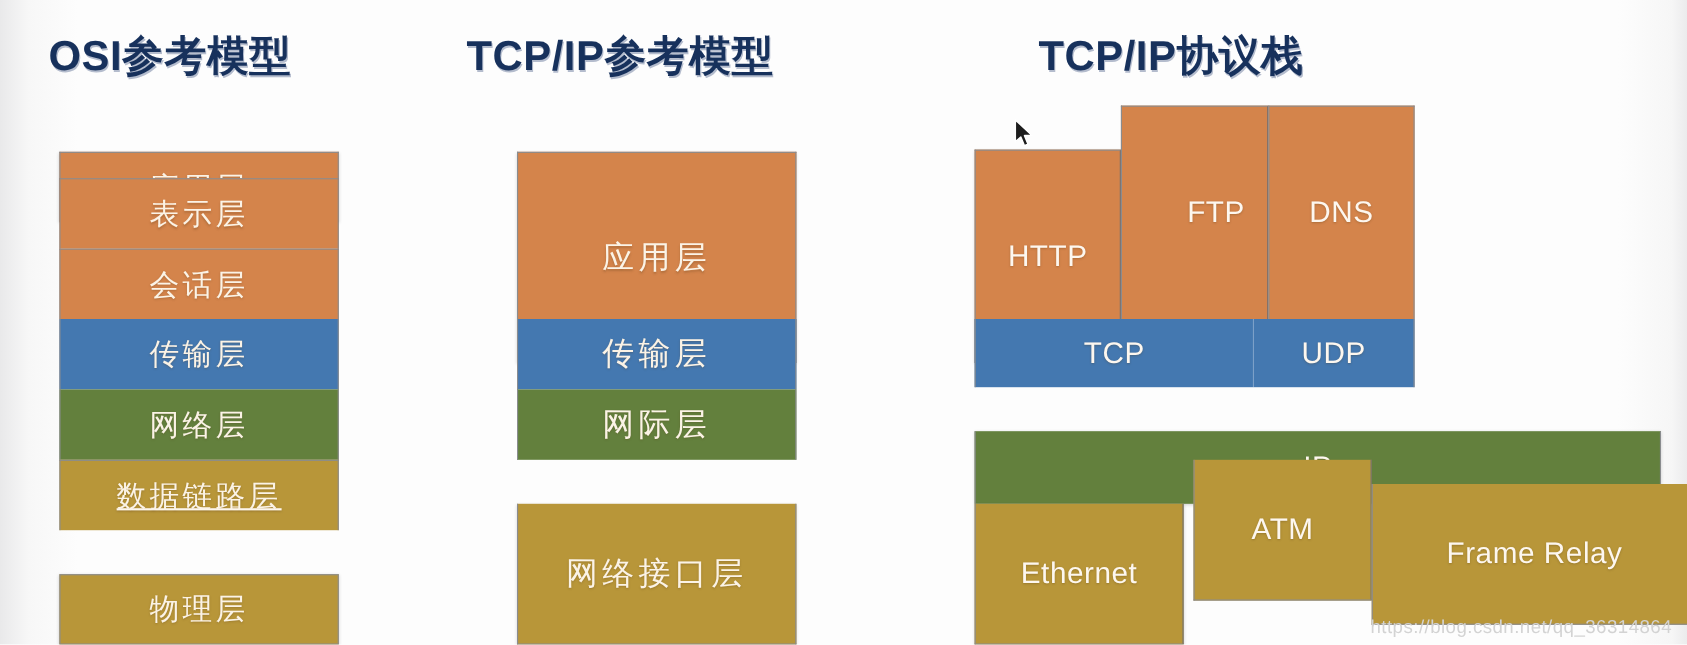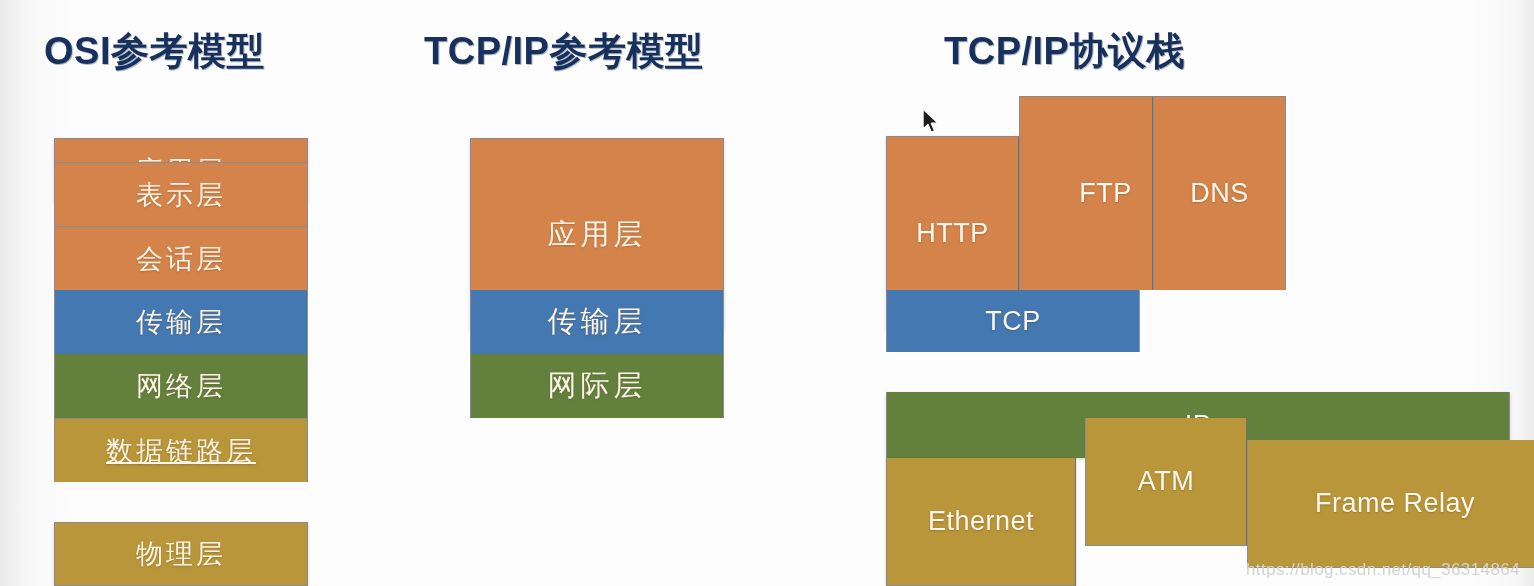--- a/index.html
+++ b/index.html
@@ -121,35 +121,41 @@
 
   <div class="block c-orange bord-tlr soft-shadow" style="left:470px; top:98px; width:254px; height:192px;">
     <span class="cn-big">应用层</span>
   </div>
   <div class="block c-blue bord-lr" style="left:470px; top:290px; width:254px; height:64px;">
     <span class="cn-big">传输层</span>
   </div>
   <div class="block c-green bord-lr" style="left:470px; top:354px; width:254px; height:64px;">
     <span class="cn-big">网际层</span>
   </div>
+  <div class="block c-gold bord-lrb soft-shadow" style="left:470px; top:418px; width:254px; height:128px;">
+    <span class="cn-big">网络接口层</span>
+  </div>
 
   <div class="col-title" style="left:944px; top:26px;">TCP/IP协议栈</div>
 
   <div class="block c-orange bord-tlr bord-r soft-shadow" style="left:886px; top:96px; width:133px; height:194px;">
     <span class="latin">HTTP</span>
   </div>
   <div class="block c-orange bord-tlr bord-r" style="left:1019px; top:96px; width:134px; height:194px;padding-left:39px;">
     <span class="latin">FTP</span>
   </div>
   <div class="block c-blue bord-lr" style="left:886px; top:290px; width:254px; height:62px; border-right:1px solid rgba(255,255,255,0.30);">
     <span class="latin">TCP</span>
   </div>
 
   <div class="block c-orange bord-tlr" style="left:1153px; top:96px; width:133px; height:194px;">
     <span class="latin">DNS</span>
+  </div>
+  <div class="block c-blue" style="left:1140px; top:290px; width:146px; height:62px; border-right:1px solid #8a8c8f;">
+    <span class="latin">UDP</span>
   </div>
 
   <div class="block c-green bord-lr soft-shadow" style="left:886px; top:352px; width:624px; height:66px;">
     <span class="latin">IP</span>
   </div>
 
   <div class="block c-gold bord-lrb bord-r soft-shadow" style="left:886px; top:418px; width:190px; height:128px;">
     <span class="latin">Ethernet</span>
   </div>
   <div class="block c-gold bord-lrb bord-r" style="left:1085px; top:418px; width:162px; height:128px;">

